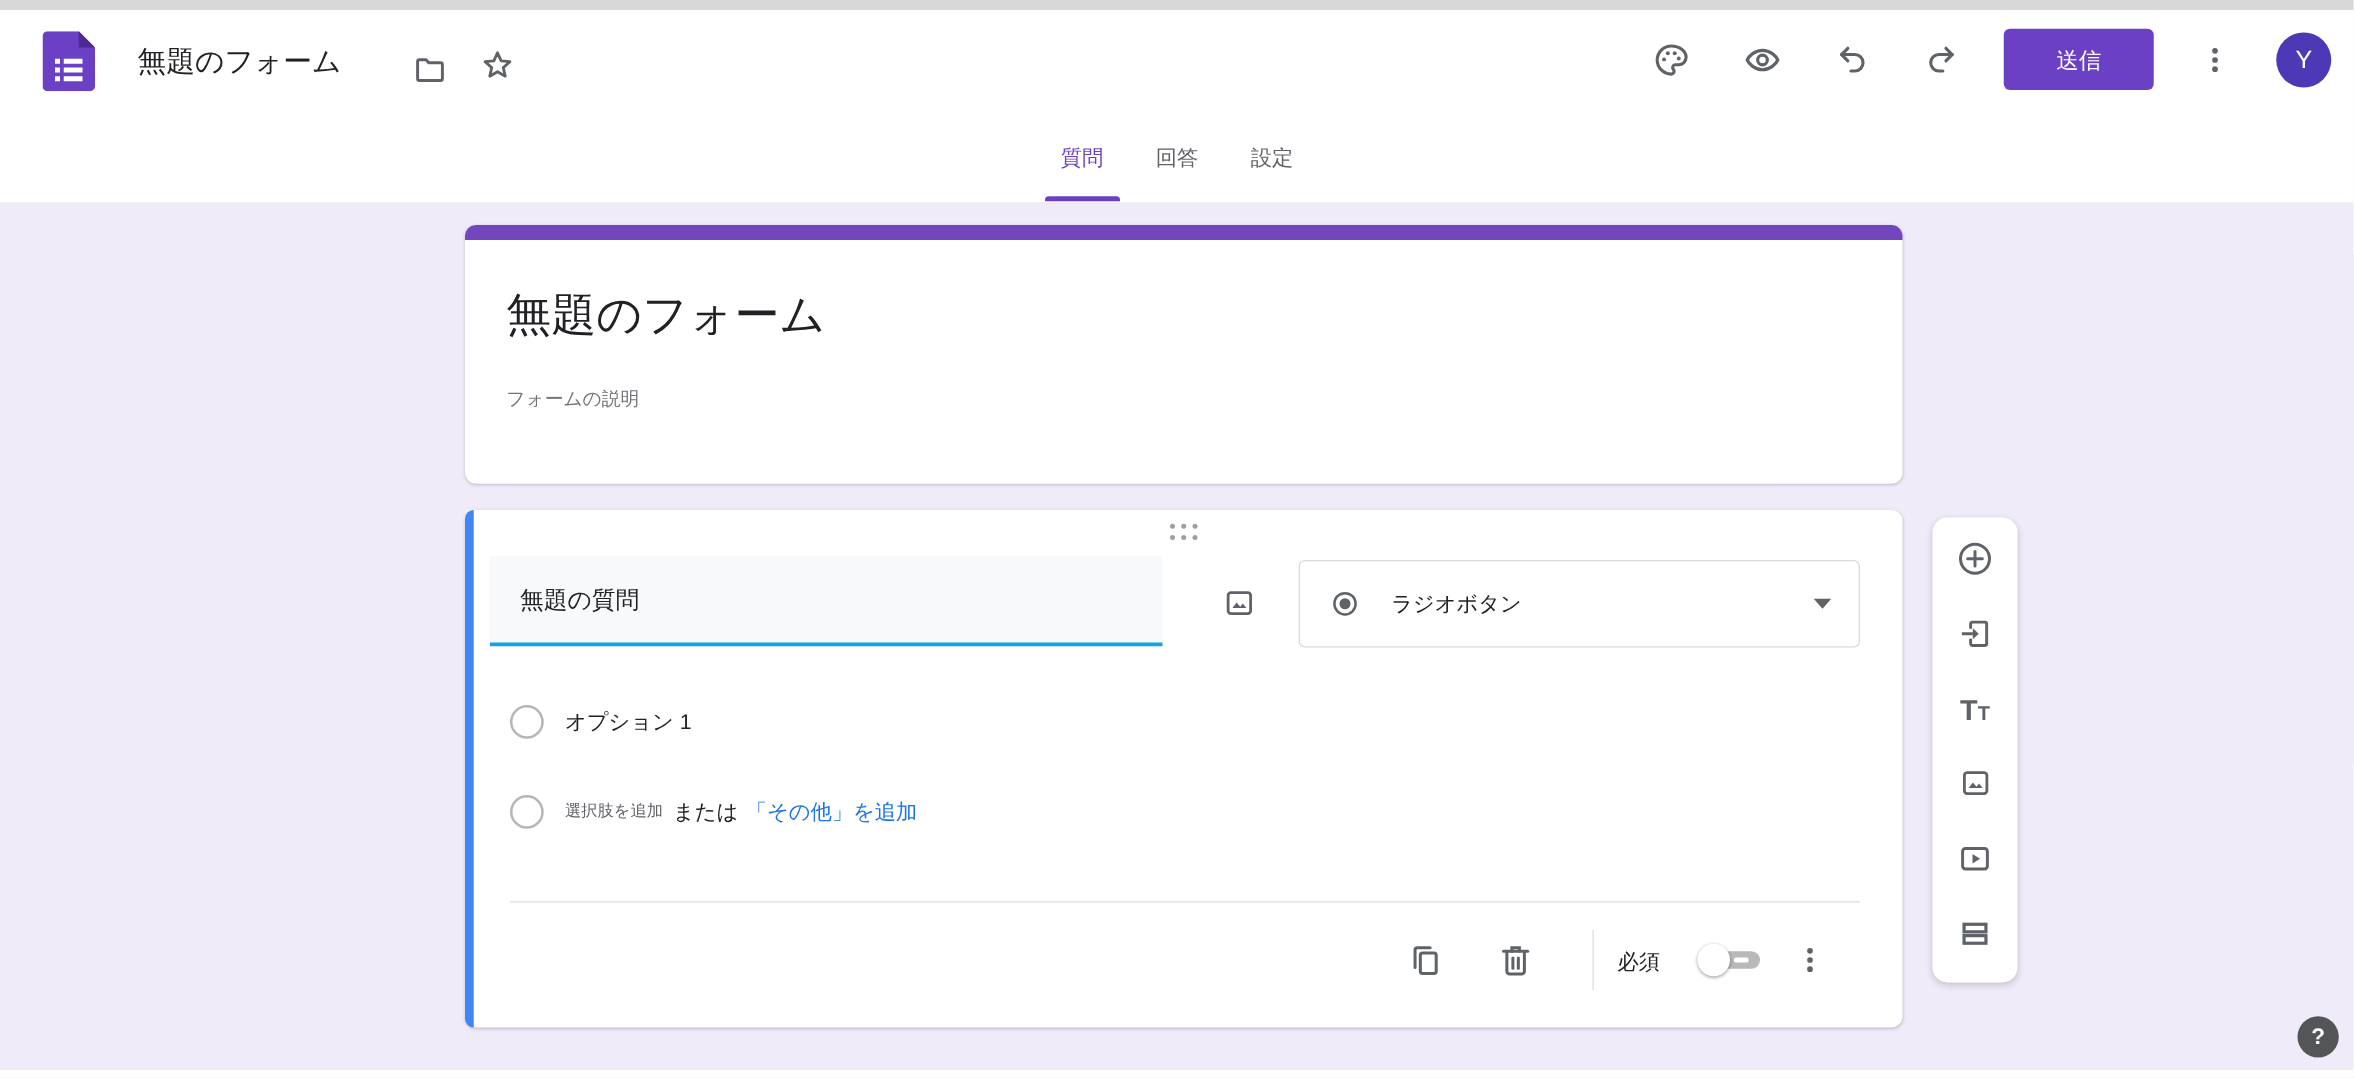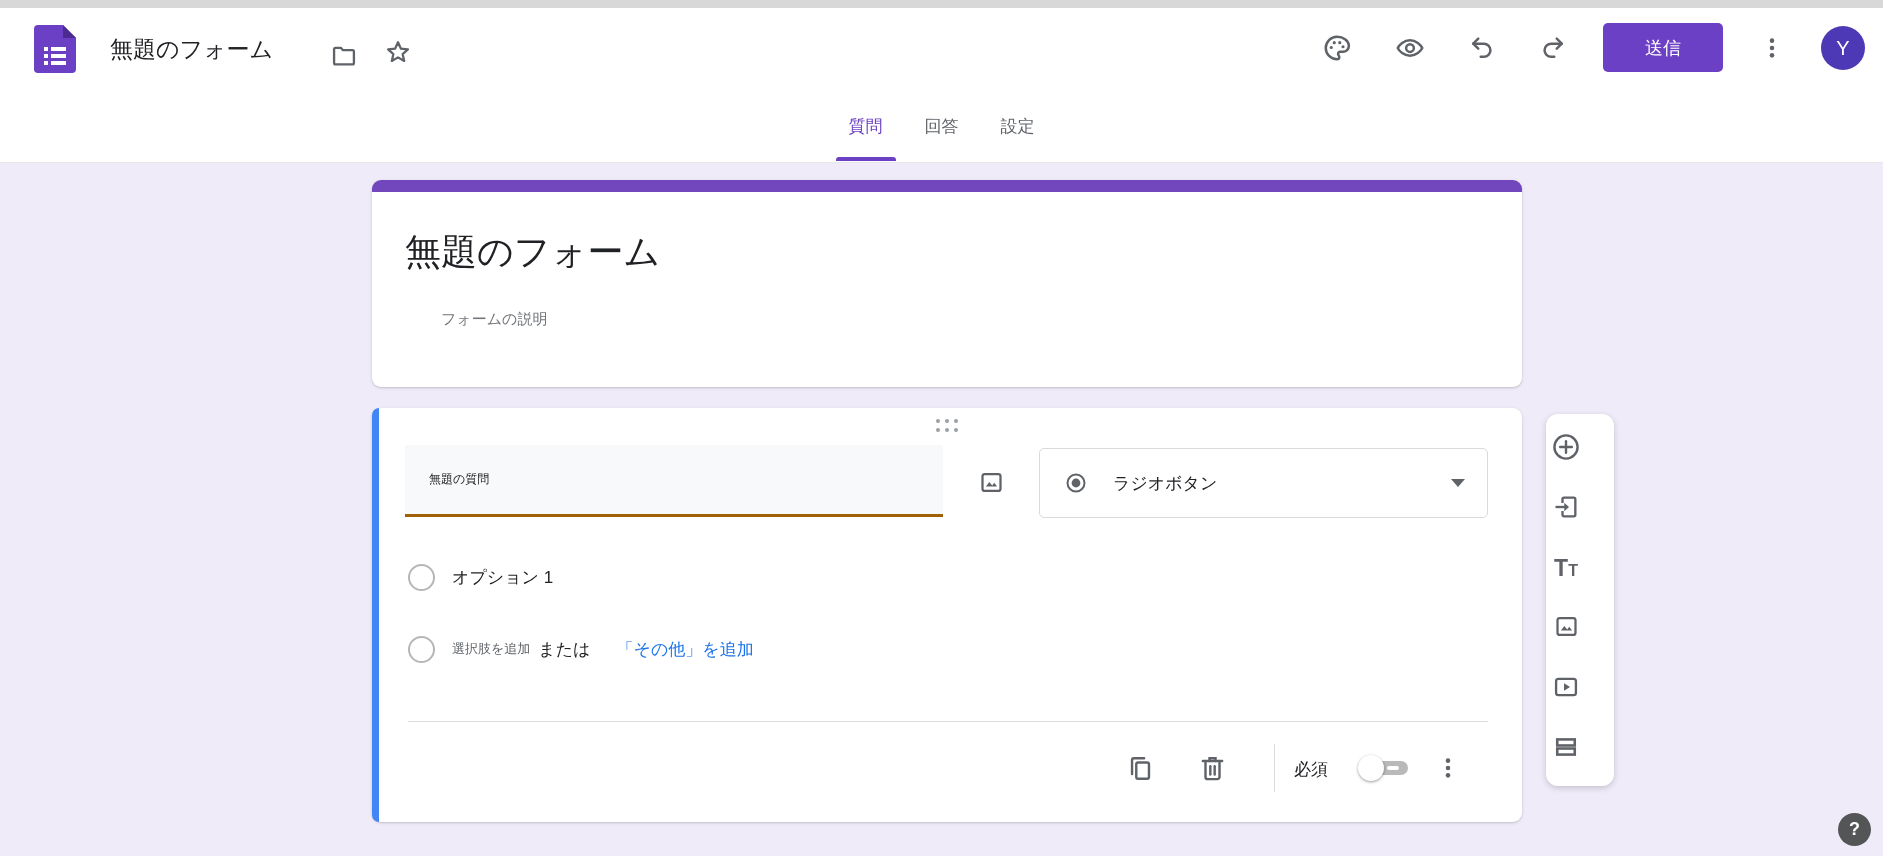--- a/index.html
+++ b/index.html
@@ -41,61 +41,61 @@
   .tab.active{color:var(--accent);}
   .tab.active .tab-underline{position:absolute;left:2px;right:2px;bottom:2px;height:4px;border-radius:3px 3px 0 0;background:var(--accent);}
 
   
   .content{position:absolute;left:0;top:163px;width:1883px;height:693px;background:var(--background);}
 
   .card{position:absolute;background:#fff;border-radius:9px;box-shadow:0 1px 2px rgba(0,0,0,.13),0 1px 4px rgba(0,0,0,.08);}
   .header-card{left:372px;top:17px;width:1150px;height:207px;}
   .header-topbar{position:absolute;left:0;top:0;width:100%;height:12px;background:var(--header-bar);border-radius:9px 9px 0 0;}
   .form-title{position:absolute;left:33px;top:48px;font-size:36px;color:var(--text);cursor:text;}
-  .form-desc{position:absolute;left:33px;top:130px;font-size:15px;color:var(--muted);cursor:text;margin-left:36px;}
+  .form-desc{position:absolute;left:33px;top:130px;font-size:15px;color:var(--muted);cursor:text;}
 
   .question-card{left:372px;top:245px;width:1150px;height:414px;}
   .q-leftbar{position:absolute;left:0;top:0;bottom:0;width:7px;background:var(--question-border);border-radius:9px 0 0 9px;}
   .drag-dots{position:absolute;left:50%;top:11px;transform:translateX(-50%);display:grid;
     grid-template-columns:repeat(3,4px);grid-template-rows:repeat(2,4px);gap:5px;cursor:grab;}
   .drag-dots i{width:4px;height:4px;border-radius:50%;background:#9aa0a6;}
-  .q-input{position:absolute;left:33px;top:37px;width:538px;height:72px;background:#f8f9fa;border:none;
-    border-bottom:3px solid #a16207;padding:0 24px;font-size:12px;color:var(--text);font-family:inherit;outline:none;}
+  .q-input{position:absolute;left:20px;top:37px;width:538px;height:72px;background:#f8f9fa;border:none;
+    border-bottom:3px solid #0ea5e9;padding:0 24px;font-size:19px;color:var(--text);font-family:inherit;outline:none;}
   .btn-qimage{left:599px;top:54px;}
   .type-select{position:absolute;left:667px;top:40px;width:449px;height:70px;border:1px solid #d8dade;border-radius:5px;
     background:#fff;display:flex;align-items:center;cursor:pointer;}
   .type-select .type-icon{margin-left:24px;display:flex;}
   .type-select .type-label{margin-left:25px;font-size:17px;color:var(--text);}
   .type-select .caret{margin-left:auto;margin-right:22px;width:0;height:0;border-left:7px solid transparent;
     border-right:7px solid transparent;border-top:8px solid var(--icon-gray);}
 
   .option-row{position:absolute;left:36px;height:36px;display:flex;align-items:center;}
   .option-row.row1{top:151px;}
   .option-row.row2{top:223px;}
   .radio-circle{width:27px;height:27px;border:2px solid #b6b6b6;border-radius:50%;flex:none;}
   .option-label{margin-left:17px;font-size:17px;color:var(--text);cursor:text;}
   .option-add{margin-left:17px;font-size:13px;color:var(--icon-gray);cursor:text;}
   .option-or{margin-left:8px;font-size:17px;color:var(--text);}
-  .option-other{margin-left:26px;font-size:17px;color:var(--link);cursor:pointer;background:none;border:none;font-family:inherit;text-align:right;}
+  .option-other{margin-left:6px;font-size:17px;color:var(--link);cursor:pointer;background:none;border:none;font-family:inherit;text-align:right;}
 
   .q-divider{position:absolute;left:36px;top:313px;width:1080px;height:1px;background:#dadce0;}
   .btn-copy{left:748px;top:340px;}
   .btn-trash{left:820px;top:340px;}
   .q-vdivider{position:absolute;left:902px;top:336px;width:1px;height:48px;background:#dadce0;}
   .required-label{position:absolute;left:922px;top:351px;font-size:17px;color:var(--text);line-height:22px;}
   .toggle{position:absolute;left:986px;top:352px;width:52px;height:16px;cursor:pointer;}
   .toggle .track{position:absolute;left:4px;top:1px;width:46px;height:14px;border-radius:7px;background:#b9b9b9;}
   .toggle .track i{position:absolute;right:9px;top:5px;width:12px;height:4px;border-radius:2px;background:#fff;}
   .toggle .knob{position:absolute;left:0px;top:-5px;width:26px;height:26px;border-radius:50%;background:#fff;
     box-shadow:0 1px 3px rgba(0,0,0,.4);}
   .btn-qmore{left:1056px;top:340px;}
 
   
   .side-toolbar{position:absolute;left:1546px;top:251px;width:68px;height:372px;background:#fff;border-radius:12px;
-    box-shadow:0 2px 6px rgba(0,0,0,.18);display:flex;flex-direction:column;align-items:flex-start;padding-top:14px;gap:20px;}
+    box-shadow:0 2px 6px rgba(0,0,0,.18);display:flex;flex-direction:column;align-items:center;padding-top:14px;gap:20px;}
   .side-btn{position:relative;width:40px;height:40px;display:flex;align-items:center;justify-content:center;
     background:transparent;border:none;border-radius:50%;cursor:pointer;flex:none;}
   .tt-big{font-size:23px;font-weight:bold;color:var(--icon-gray);line-height:1;}
   .tt-small{font-size:16px;font-weight:bold;color:var(--icon-gray);line-height:1;}
 
   .help-btn{position:absolute;left:1838px;top:650px;width:33px;height:33px;border-radius:50%;background:#545557;border:none;
     color:#fff;font-size:18px;font-weight:bold;display:flex;align-items:center;justify-content:center;cursor:pointer;font-family:inherit;}
 </style>
 </head>
 <body>

